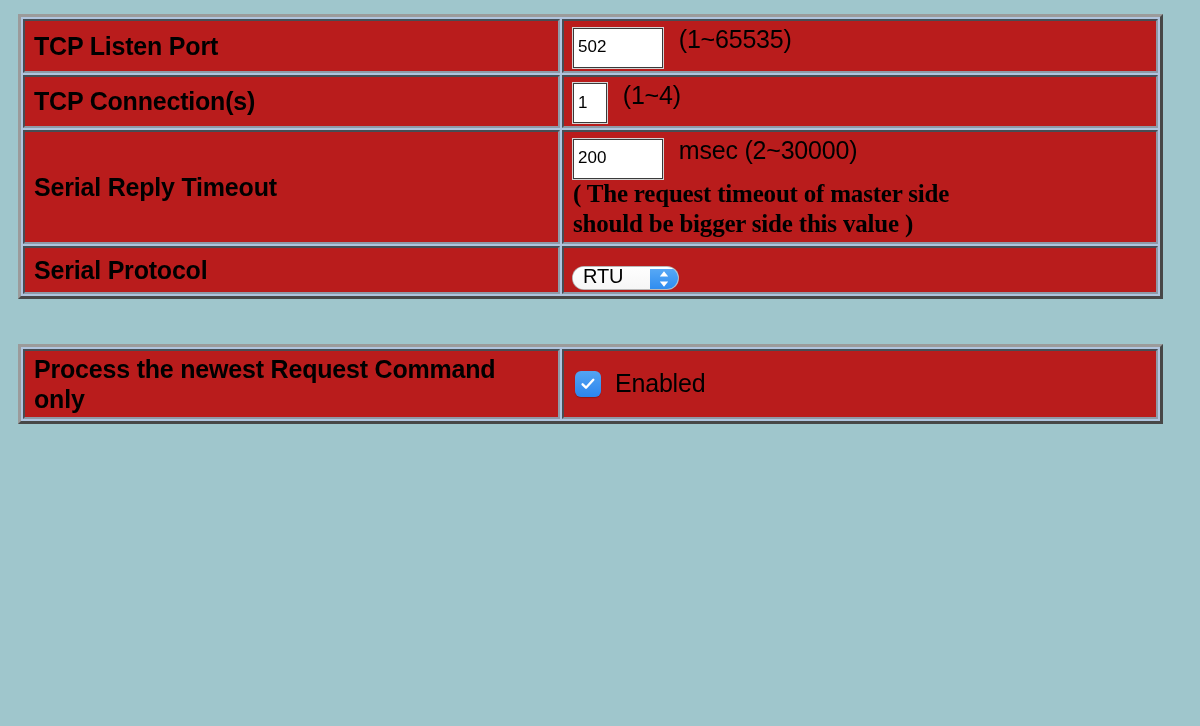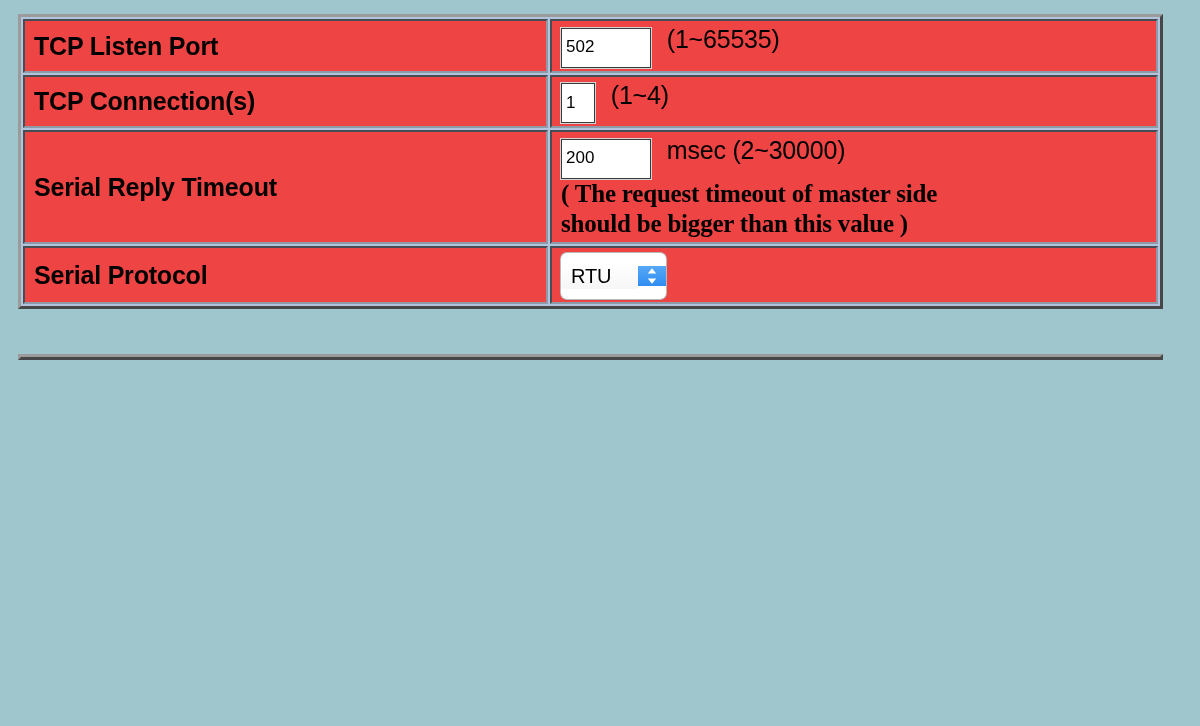--- a/index.html
+++ b/index.html
@@ -27,23 +27,23 @@
   table.cfg {
     border-collapse: separate;
     border-spacing: 2px;
     border: 3px outset #9b9b9b;
     background: #b0c4de;
     width: 1145px;
     table-layout: fixed;
   }
   table.cfg td {
     border: 2px inset #8e9aa8;
-    background: #ef4444;
+    background: #b91c1c;
     color: #000000;
-    padding: 3px 0 3px 9px;
+    padding: 3px 12px 3px 9px;
     vertical-align: middle;
   }
   td.label {
     width: 512px;
     font-weight: bold;
     font-size: 25px;
     line-height: 1.20;
     letter-spacing: -0.2px;
   }
   td.value {
@@ -82,24 +82,24 @@
     vertical-align: -4px;
     margin-right: 9px;
   }
   input.w-wide { width: 90px; }
   input.w-narrow { width: 34px; }
   input.w-mid { width: 52px; }
 
   
   .mac-select {
     display: inline-flex;
-    align-items: center;
-    height: 46px;
+    align-items: flex-end;
+    height: 22px;
     width: 105px;
-    border-radius: 6px;
+    border-radius: 16px;
     background: #ffffff;
     box-shadow: 0 0 0 1px #b9b9b9, 0 1px 1px rgba(0,0,0,0.22);
     overflow: hidden;
     vertical-align: -8px;
     font-size: 20px;
     box-sizing: border-box;
   }
   .mac-select .ms-label {
     flex: 1 1 auto;
     display: flex;
@@ -166,21 +166,21 @@
       </tr>
 
       <tr>
         <td class="label">Serial Reply Timeout</td>
         <td class="value">
           <div>
             <input class="txt w-wide" type="text" value="200" style="">
             <span>msec (2~30000)</span>
           </div>
           <span class="note-line">( The request timeout of master side</span>
-          <span class="note-line">should be bigger than this value )</span>
+          <span class="note-line">should be bigger side this value )</span>
         </td>
       </tr>
 
       <tr>
         <td class="label">Serial Protocol</td>
         <td class="value">
           <span class="mac-select">
             <span class="ms-label">RTU</span>
             <span class="ms-btn">
               <svg width="14" height="20" viewBox="0 0 14 20" aria-hidden="true">
@@ -194,19 +194,32 @@
 
 
     </tbody>
   </table>
 
   <div class="spacer">&nbsp;</div>
 
   <table class="cfg">
     <tbody>
 
+      <tr>
+        <td class="label">Process the newest Request Command only</td>
+        <td class="value">
+          <span class="row-inline">
+            <span class="mac-check">
+              <svg width="18" height="18" viewBox="0 0 18 18" aria-hidden="true">
+                <path d="M3.6 9.3 L7.0 12.7 L14.3 4.8" stroke="#ffffff" stroke-width="2.4" fill="none" stroke-linecap="round" stroke-linejoin="round"></path>
+              </svg>
+            </span>
+            <span class="enabled-text">Enabled</span>
+          </span>
+        </td>
+      </tr>
 
 
 
     </tbody>
   </table>
 
 </div>
 
 </body></html>

